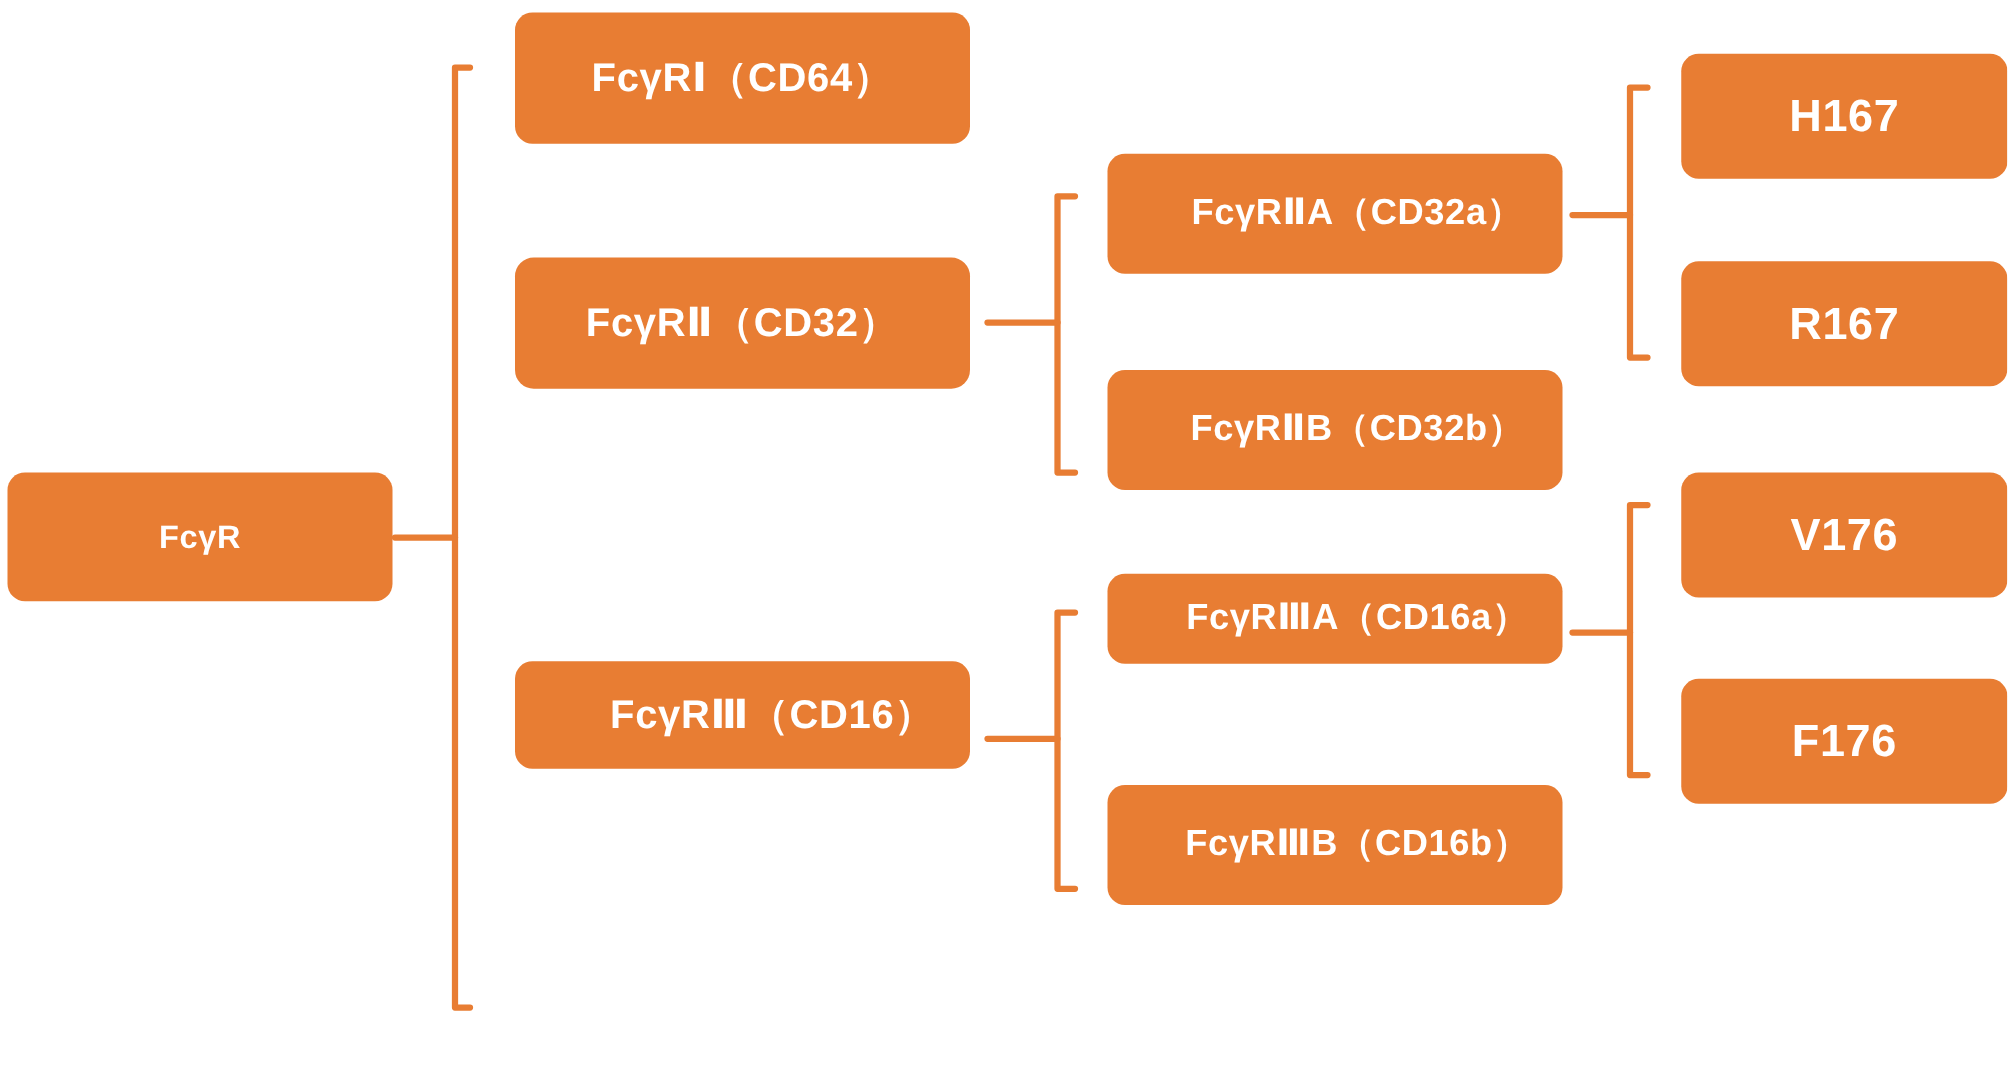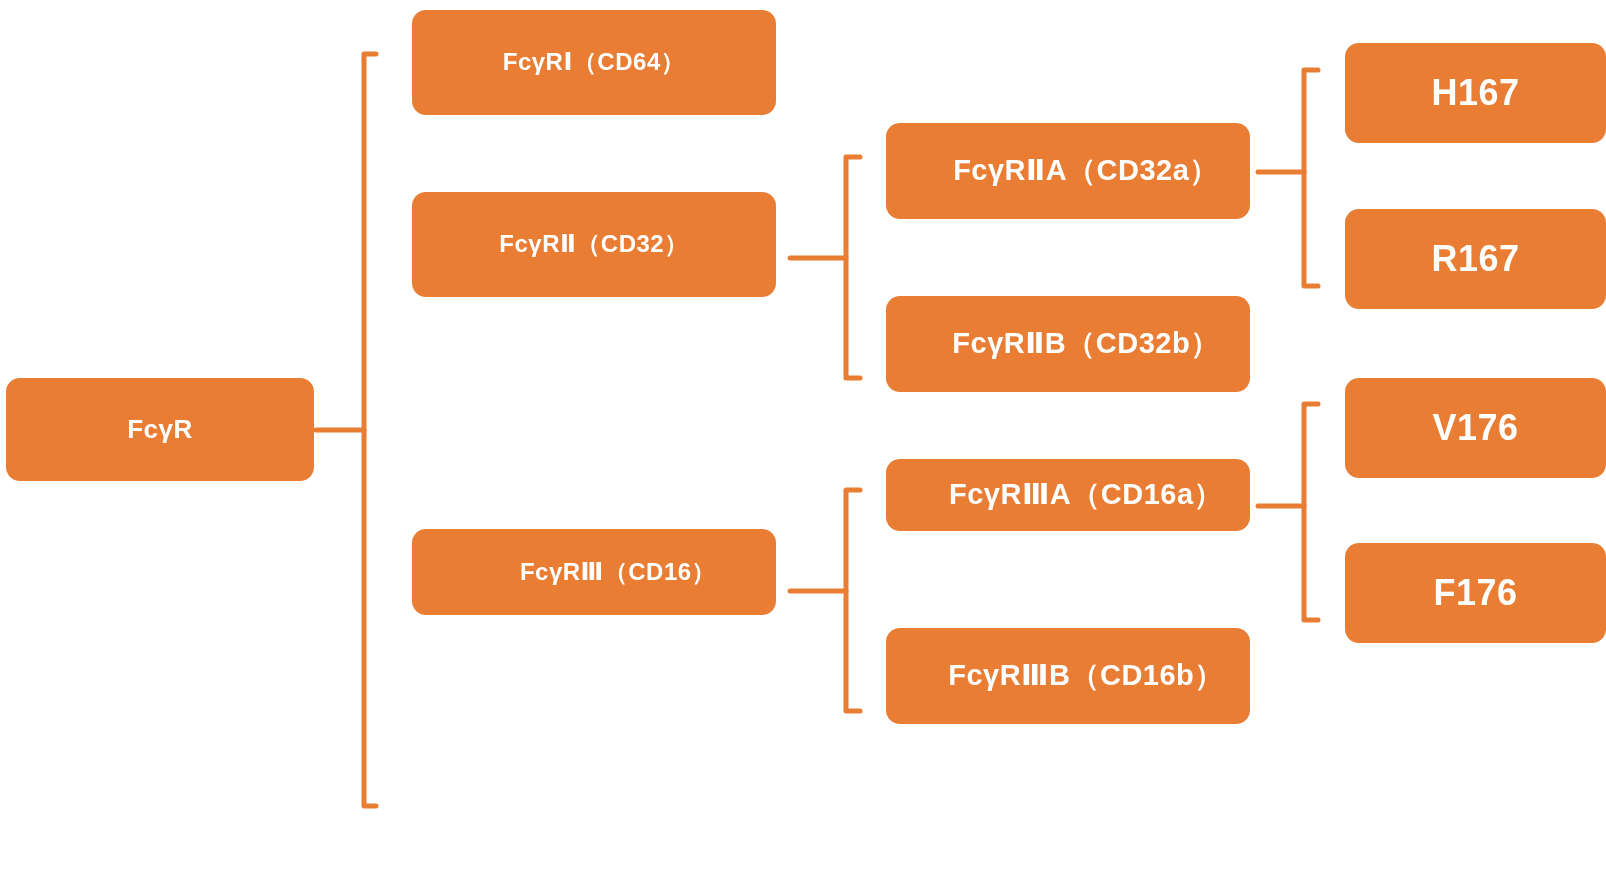--- a/index.html
+++ b/index.html
@@ -33,21 +33,21 @@
     line-height: 1.1;
     user-select: none;
   }
   
   .col1 { left: 6px;    width: 308px; }
   .col2 { left: 412px;  width: 364px; }
   .col3 { left: 886px;  width: 364px; }
   .col4 { left: 1345px; width: 261px; }
 
   .col1 .lbl { font-size: 26px; }
-  .col2 .lbl { font-size: 24px; }
+  .col2 .lbl { font-size: 32px; }
   .col3 .lbl { font-size: 29px; margin-left: 36px; }
   .col4 .lbl { font-size: 36px; }
 
   .lbl { pointer-events: none; }
 
   
   .bracket {
     position: absolute;
     pointer-events: none;
   }
@@ -94,21 +94,21 @@
   </div>
 
   <div class="node col1" style="top: 378px; height: 103px; background: rgb(232, 125, 51); color: rgb(255, 255, 255);">
     <span class="lbl">FcγR</span>
   </div>
 
   <div class="node col2" style="top: 10px; height: 105px; background: rgb(232, 125, 51); color: rgb(255, 255, 255);">
     <span class="lbl">FcγRⅠ（CD64）</span>
   </div>
 
-  <div class="node col2" style="top: 192px; height: 105px; background: rgb(232, 125, 51); color: rgb(255, 255, 255);">
+  <div class="node col2" style="top: 206px; height: 105px; background: rgb(232, 125, 51); color: rgb(255, 255, 255); border-radius: 15px;">
     <span class="lbl">FcγRⅡ（CD32）</span>
   </div>
 
   <div class="node col2" style="top: 529px; height: 86px; background: rgb(232, 125, 51); color: rgb(255, 255, 255); padding-left: 48px;">
     <span class="lbl">FcγRⅢ（CD16）</span>
   </div>
 
 
   <div class="node col3" style="top: 123px; height: 96px; background: rgb(232, 125, 51); color: rgb(255, 255, 255);">
     <span class="lbl">FcγRⅡA（CD32a）</span>

